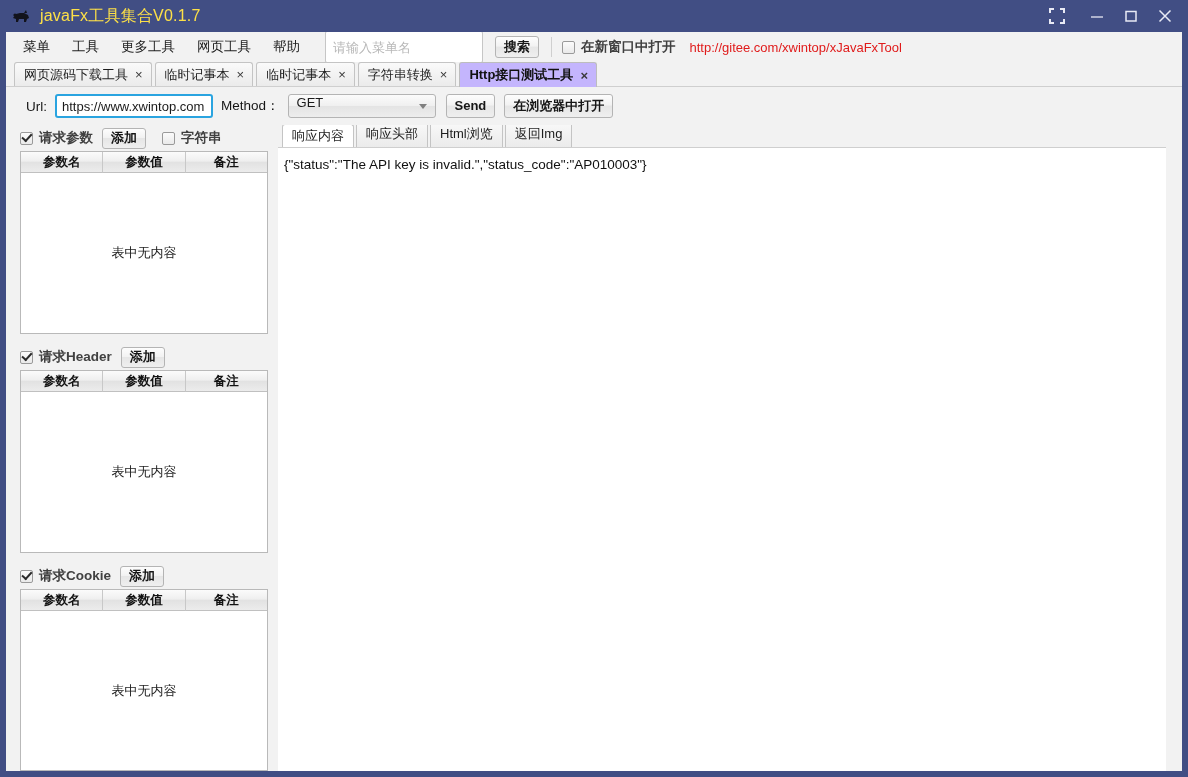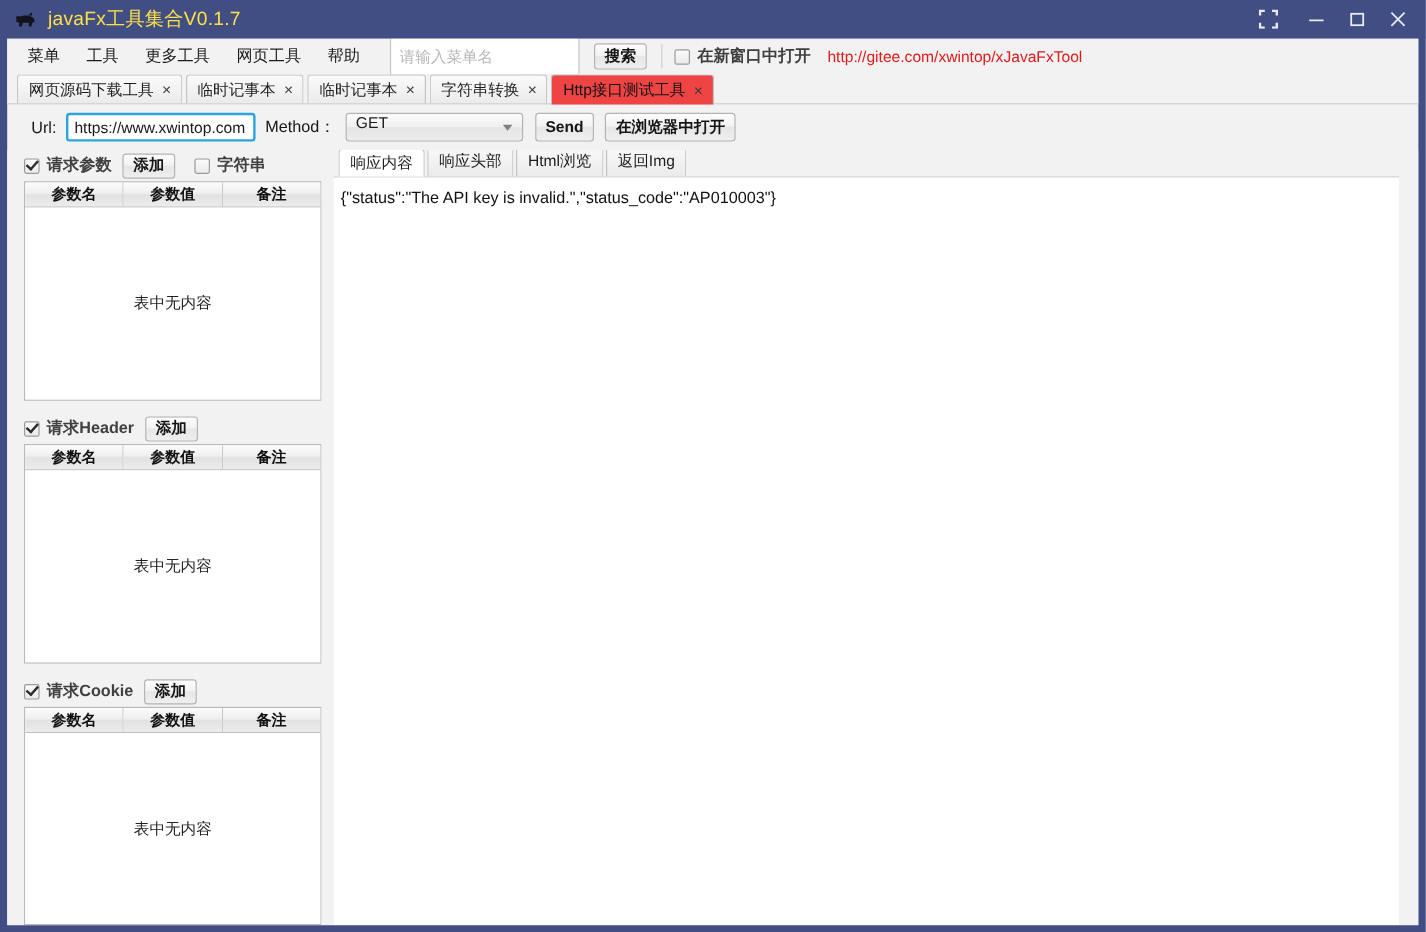--- a/index.html
+++ b/index.html
@@ -106,23 +106,24 @@
   .tab {
     height: 24px; display: flex; align-items: center;
     padding: 0 8px 0 9px;
     font-size: 13px; color: #1d1d1d;
     background: linear-gradient(to bottom,#fafafa,#ebebeb);
     border: 1px solid #c4c4c4; border-bottom: none;
     border-radius: 3px 3px 0 0;
     margin-right: 3px; white-space: nowrap;
   }
   .tab.active {
-    background: #ef4444; color: #111;
+    background: #c4b5fd; color: #111;
     border-color: #bdbdbd;
     height: 25px;
+    font-weight: bold;
   }
   .tab .x { margin-left: 7px; font-size: 13px; color: #3a3a3a; line-height: 1; }
 
   
   .body {
     flex: 1 1 auto; display: flex; background: #f2f2f2;
     padding: 0; overflow: hidden;
   }
   .left-pane {
     flex: 0 0 262px; width: 262px;

